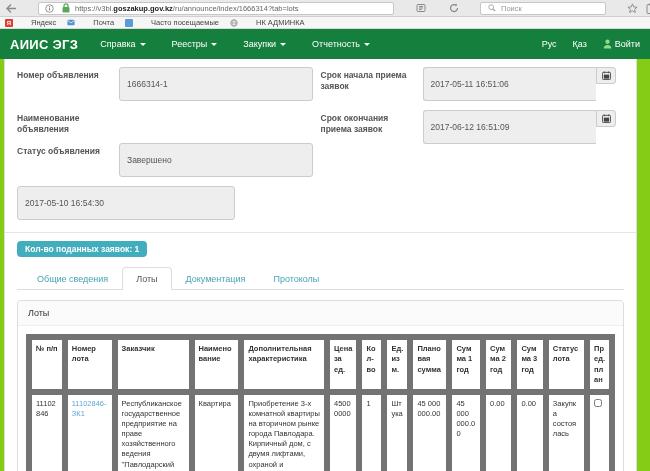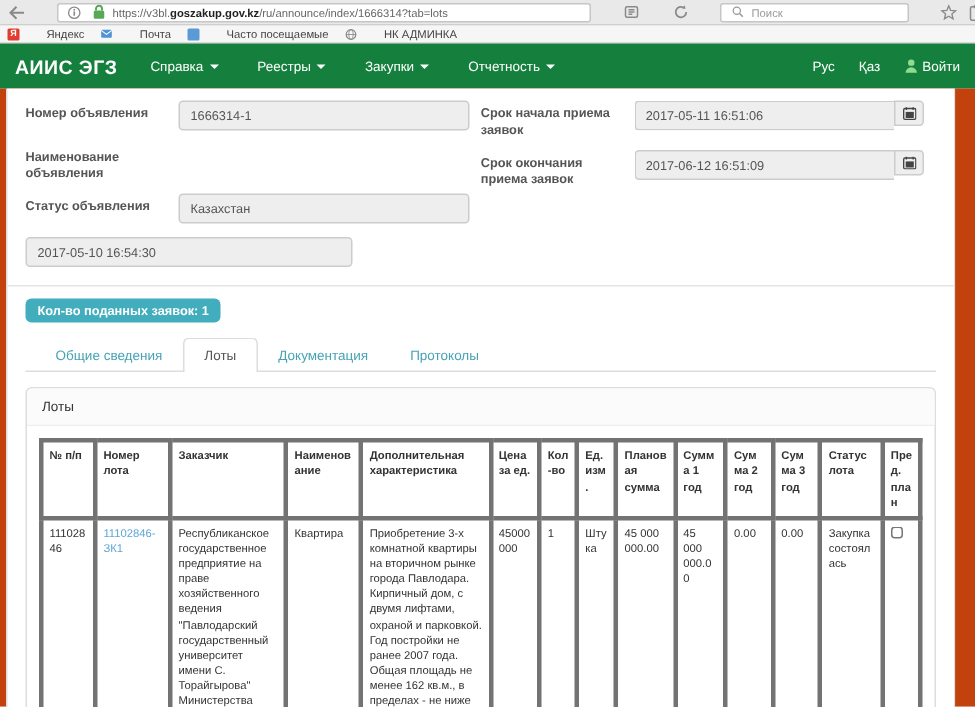--- a/index.html
+++ b/index.html
@@ -28,47 +28,47 @@
 
   
   .appnav { height:30px; background:#15803d; display:flex; align-items:center; padding:0 10px; color:#fff; }
   .brand { font-size:13px; font-weight:bold; letter-spacing:.3px; margin-right:22px; }
   .navitem { font-size:9px; margin-right:26px; display:flex; align-items:center; gap:4px; cursor:pointer; }
   .caret { width:0; height:0; border-left:3px solid transparent; border-right:3px solid transparent; border-top:3px solid #fff; }
   .nav-right { margin-left:auto; display:flex; gap:16px; font-size:9px; }
   .login { display:flex; align-items:center; gap:3px; }
 
   
-  .page { position:absolute; top:59px; left:0; right:0; bottom:0; background:#c2410c; }
+  .page { position:absolute; top:59px; left:0; right:0; bottom:0; background:#84cc16; }
   .content { position:absolute; left:4px; right:13px; top:0; background:#fff; border:1px solid #ddd; border-top:none; border-radius:0 0 4px 4px; padding:8px 12px 10px; min-height:398px; }
 
   .formwrap { display:flex; }
   .fcol { width:50%; padding-right:8px; }
   .frow { display:flex; margin-bottom:9px; }
   .flabel { width:102px; flex:none; font-size:8.5px; font-weight:bold; color:#555; padding-top:3px; line-height:1.25; padding-right:8px; }
   .fctrl { flex:1; max-width:218px; }
-  .finput { width:100%; height:20px; background:#eee; border:1px solid #ccc; border-radius:3px; font-size:8.5px; color:#555; padding:0 7px; display:flex; align-items:center; }
+  .finput { width:100%; height:34px; background:#eee; border:1px solid #ccc; border-radius:3px; font-size:8.5px; color:#555; padding:0 7px; display:flex; align-items:center; }
   .igroup { display:flex; max-width:196px; }
   .igroup .finput { border-radius:3px 0 0 3px; border-right:none; }
   .iaddon { width:22px; height:17px; background:#eee; border:1px solid #ccc; border-radius:0 3px 3px 0; display:flex; align-items:center; justify-content:center; cursor:pointer; }
 
   hr.div { border:none; border-top:1px solid #e5e5e5; margin:3px -12px 8px; }
 
   .badge-apps { display:inline-block; background:#41adbd; color:#fff; font-size:8.5px; font-weight:bold; padding:3px 8px; border-radius:4px; margin-bottom:10px; }
 
   .tabs { display:flex; border-bottom:1px solid #ddd; padding-left:6px; }
   .tab { font-size:9px; padding:6px 13px; color:#46a3b4; cursor:pointer; border:1px solid transparent; border-bottom:none; border-radius:4px 4px 0 0; margin-bottom:-1px; }
   .tab.active { background:#fff; border-color:#ddd; color:#555; cursor:default; }
 
   .panel { margin-top:10px; border:1px solid #ddd; border-radius:4px; }
   .panel-heading { padding:7px 10px; font-size:9px; color:#333; background:#fbfbfb; border-bottom:1px solid #eee; border-radius:4px 4px 0 0; }
   .panel-body { padding:8px; }
 
   table.lots { width:100%; border-collapse:collapse; table-layout:fixed; }
-  table.lots th, table.lots td { border:3px solid #737373; font-size:7.5px; padding:4px 4px; vertical-align:top; text-align:left; line-height:1.35; word-wrap:break-word; }
+  table.lots th, table.lots td { border:6px solid #737373; font-size:7.5px; padding:4px 4px; vertical-align:top; text-align:left; line-height:1.35; word-wrap:break-word; }
   table.lots th { font-weight:bold; color:#333; }
   table.lots td { color:#333; }
   td.lotlink a { color:#5fa8d5; text-decoration:none; }
   .cb { width:8px; height:8px; margin:0; }
 
   .c1{width:6.6%}.c2{width:9.2%}.c3{width:14.2%}.c4{width:9.2%}.c5{width:15.8%}
   .c6{width:6.0%}.c7{width:4.6%}.c8{width:4.8%}.c9{width:7.2%}.c10{width:6.2%}
   .c11{width:5.8%}.c12{width:5.8%}.c13{width:7.6%}.c14{width:4.6%}
 
   svg { display:block; }
@@ -231,21 +231,21 @@
           <div class="fctrl">
               <div class="finput">1666314-1</div>
             </div>
         </div>
         <div class="frow">
           <div class="flabel">Наименование объявления</div>
         </div>
         <div class="frow">
           <div class="flabel">Статус объявления</div>
           <div class="fctrl">
-              <div class="finput">Казахстан</div>
+              <div class="finput">Завершено</div>
             </div>
         </div>
         <div class="frow">
           <div class="fctrl">
               <div class="finput">2017-05-10 16:54:30</div>
             </div>
         </div>
       </div>
       <div class="fcol">
         <div class="frow">

